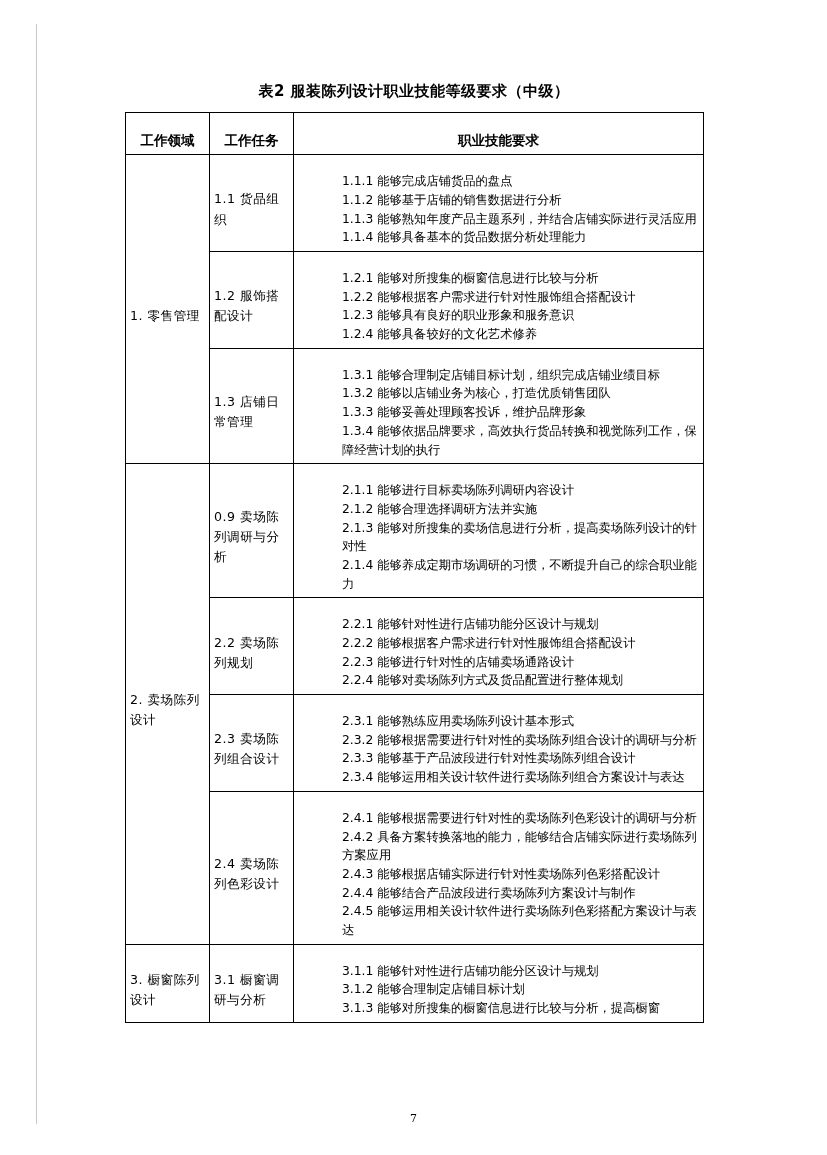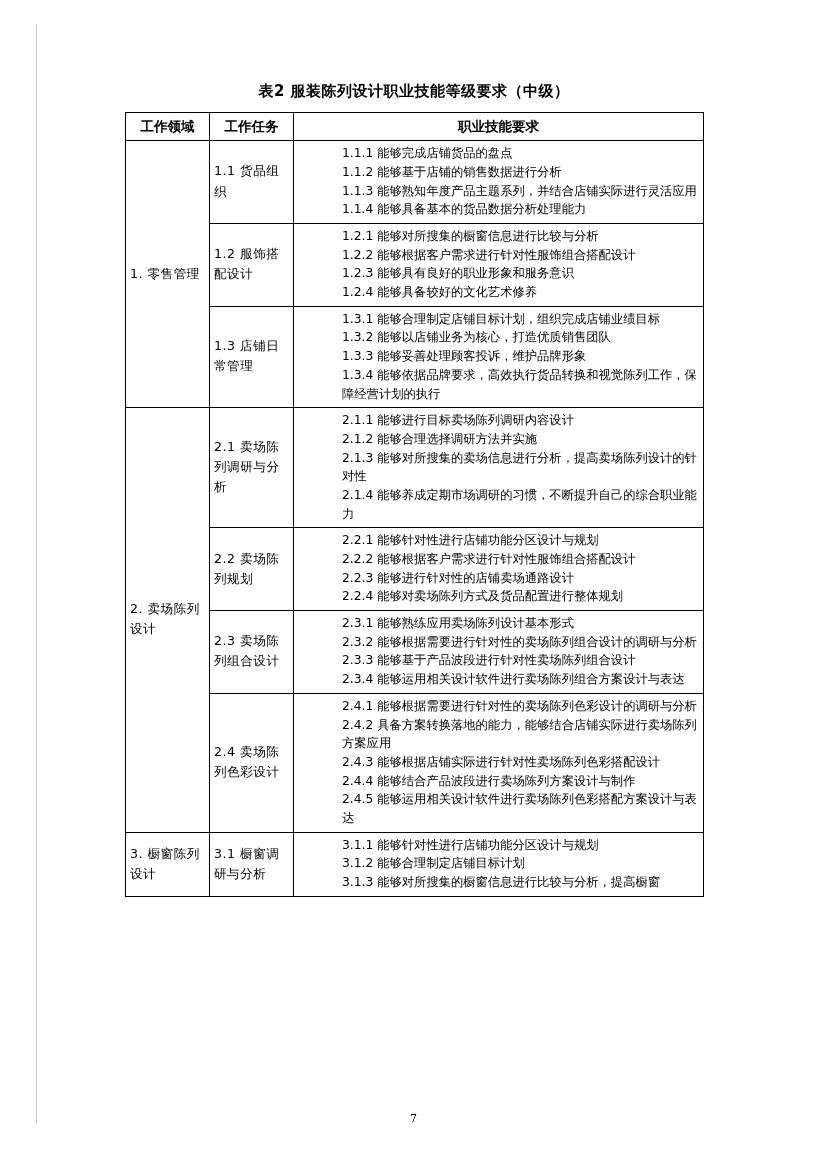--- a/index.html
+++ b/index.html
@@ -47,21 +47,21 @@
   table.skill-table {
     border-collapse: collapse;
     width: 578px;
     table-layout: fixed;
     font-size: 12.3px;
     line-height: 1.5;
   }
   table.skill-table td, table.skill-table th {
     border: 1px solid #000;
     vertical-align: middle;
-    padding: 3px 4px 4px 4px;
+    padding: 17px 4px 4px 4px;
   }
   thead th {
     text-align: center;
     font-weight: bold;
     font-size: 13.5px;
     padding: 6px 4px;
   }
   .col-domain { width: 84px; }
   .col-task { width: 84px; }
   .col-req { width: 410px; }
@@ -148,21 +148,21 @@
           <td class="req-cell">
             <div class="line">1.3.1 能够合理制定店铺目标计划，组织完成店铺业绩目标</div>
             <div class="line">1.3.2 能够以店铺业务为核心，打造优质销售团队</div>
             <div class="line">1.3.3 能够妥善处理顾客投诉，维护品牌形象</div>
             <div class="line">1.3.4 能够依据品牌要求，高效执行货品转换和视觉陈列工作，保障经营计划的执行</div>
           </td>
         </tr>
 
         <tr>
           <td class="domain-cell" rowspan="4">2. 卖场陈列设计</td>
-          <td class="task-cell">2.1 卖场陈列调研与分析</td>
+          <td class="task-cell">0.9 卖场陈列调研与分析</td>
           <td class="req-cell">
             <div class="line">2.1.1 能够进行目标卖场陈列调研内容设计</div>
             <div class="line">2.1.2 能够合理选择调研方法并实施</div>
             <div class="line">2.1.3 能够对所搜集的卖场信息进行分析，提高卖场陈列设计的针对性</div>
             <div class="line">2.1.4 能够养成定期市场调研的习惯，不断提升自己的综合职业能力</div>
           </td>
         </tr>
         <tr>
           <td class="task-cell">2.2 卖场陈列规划</td>
           <td class="req-cell">

